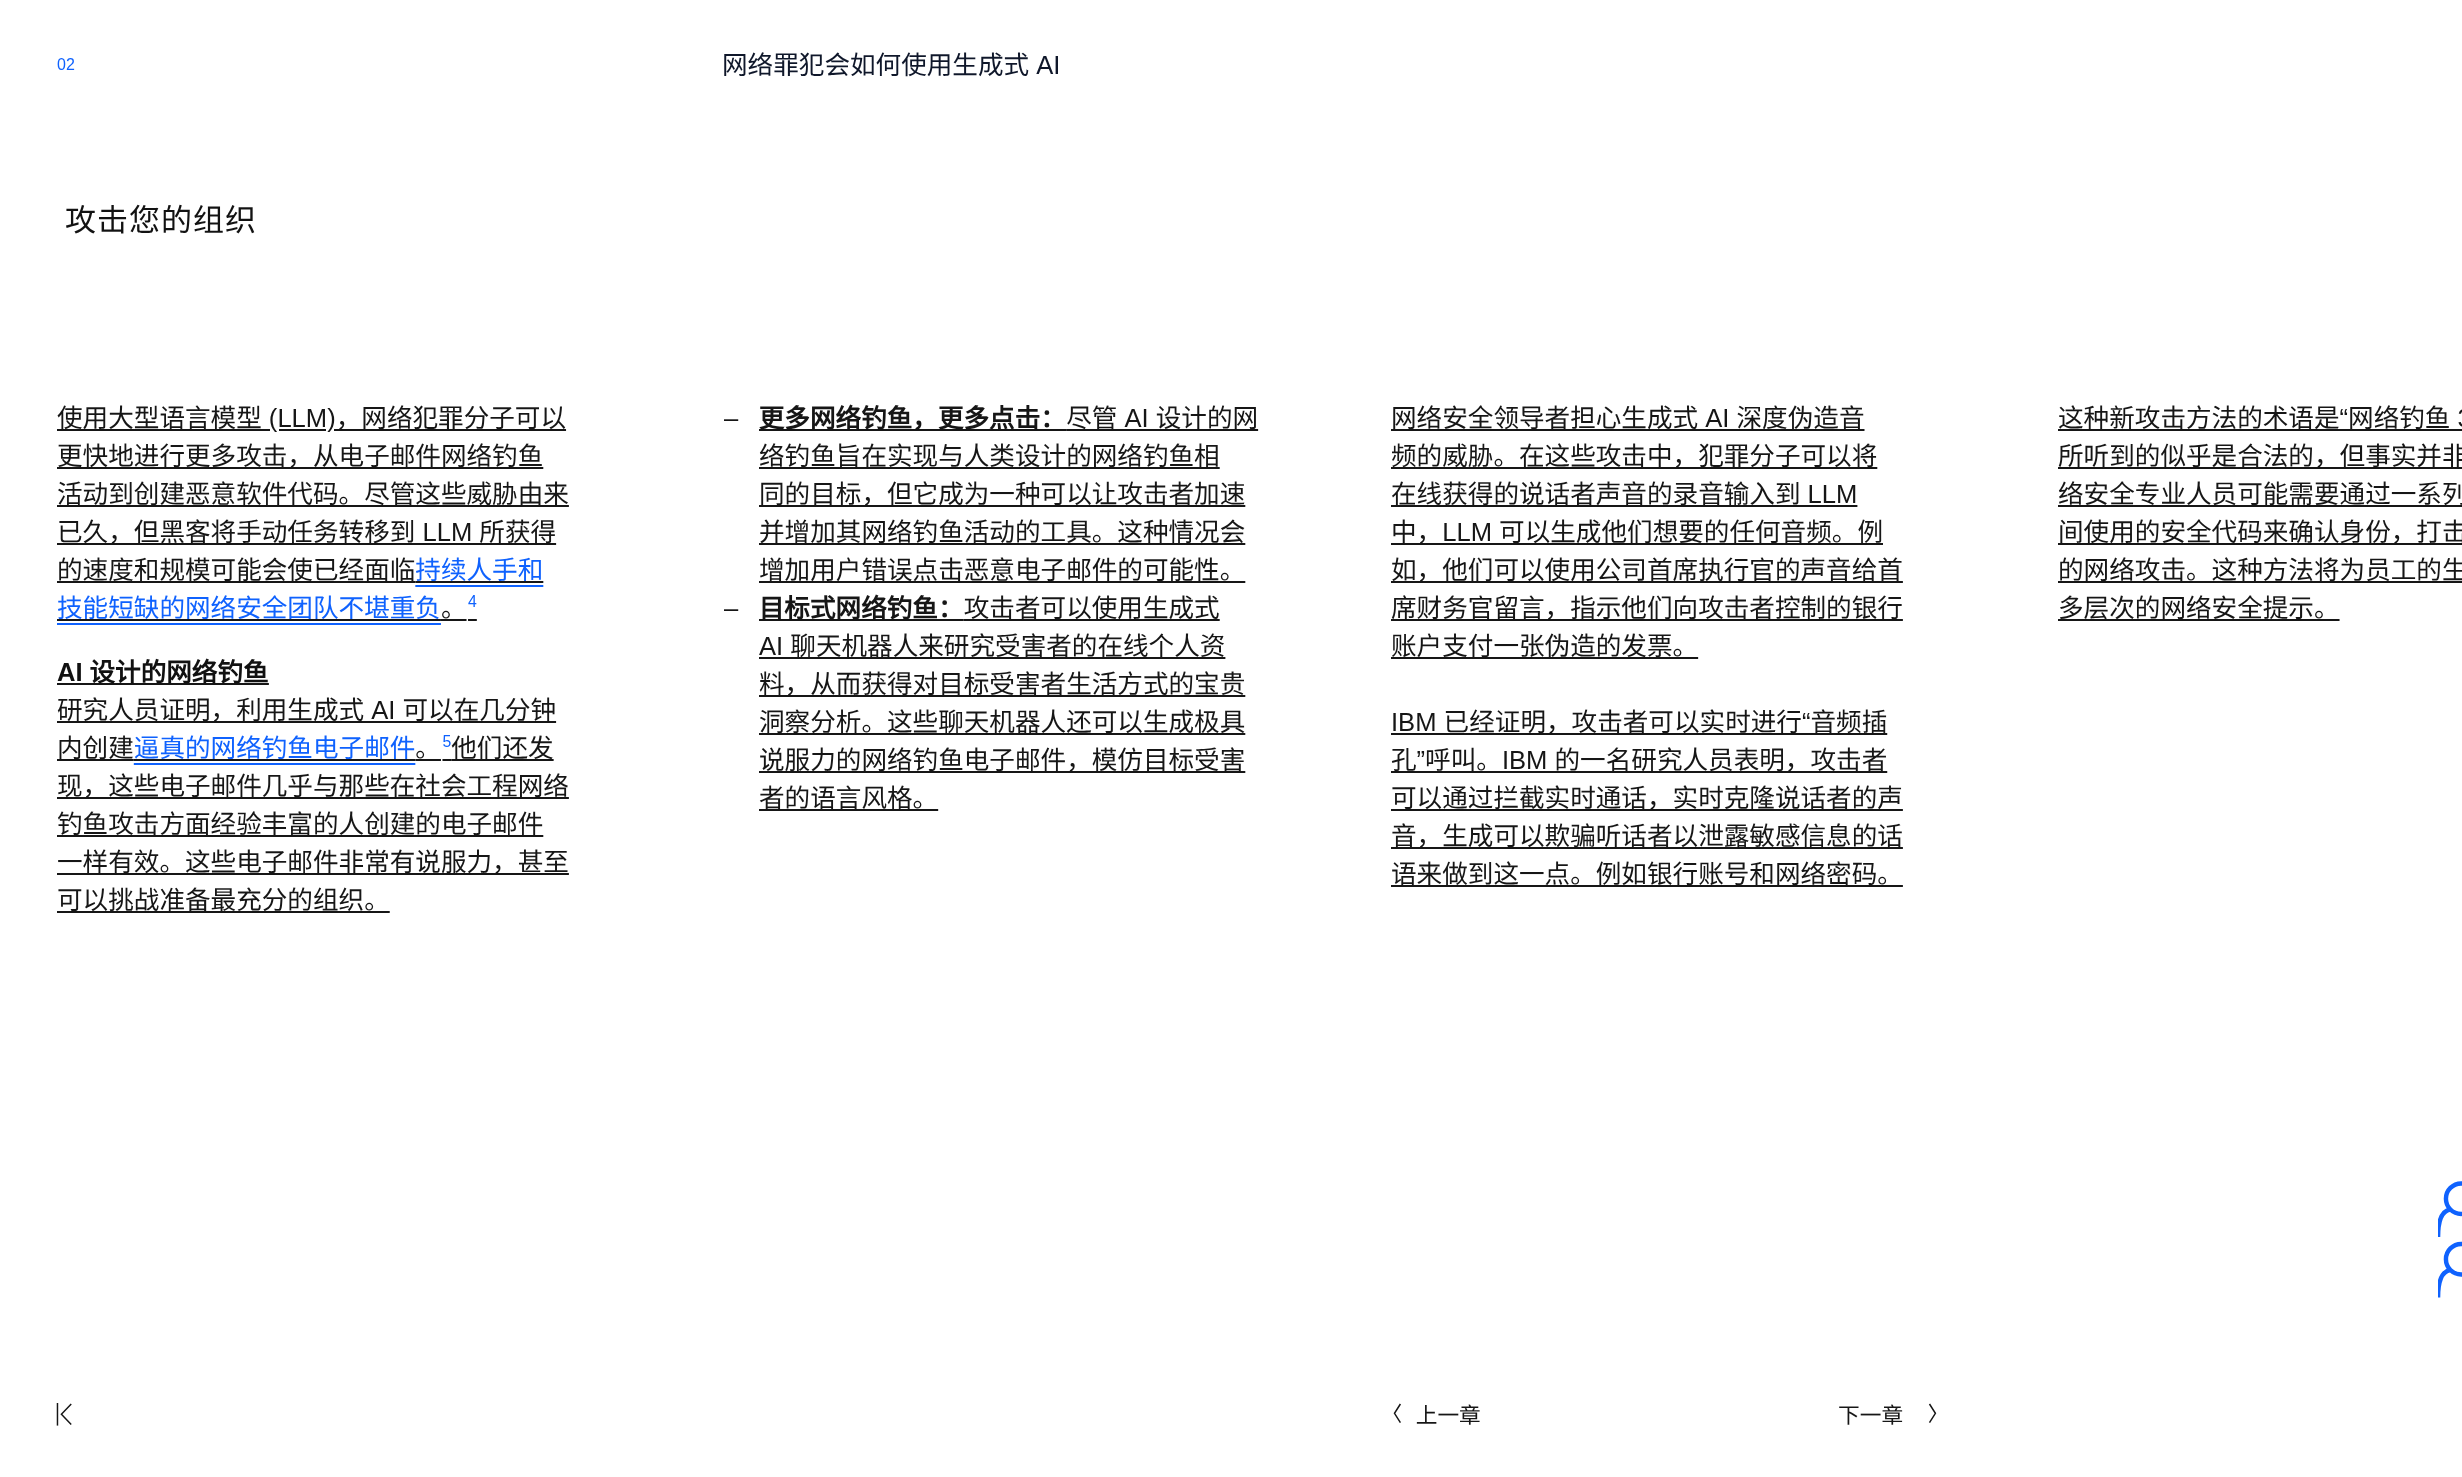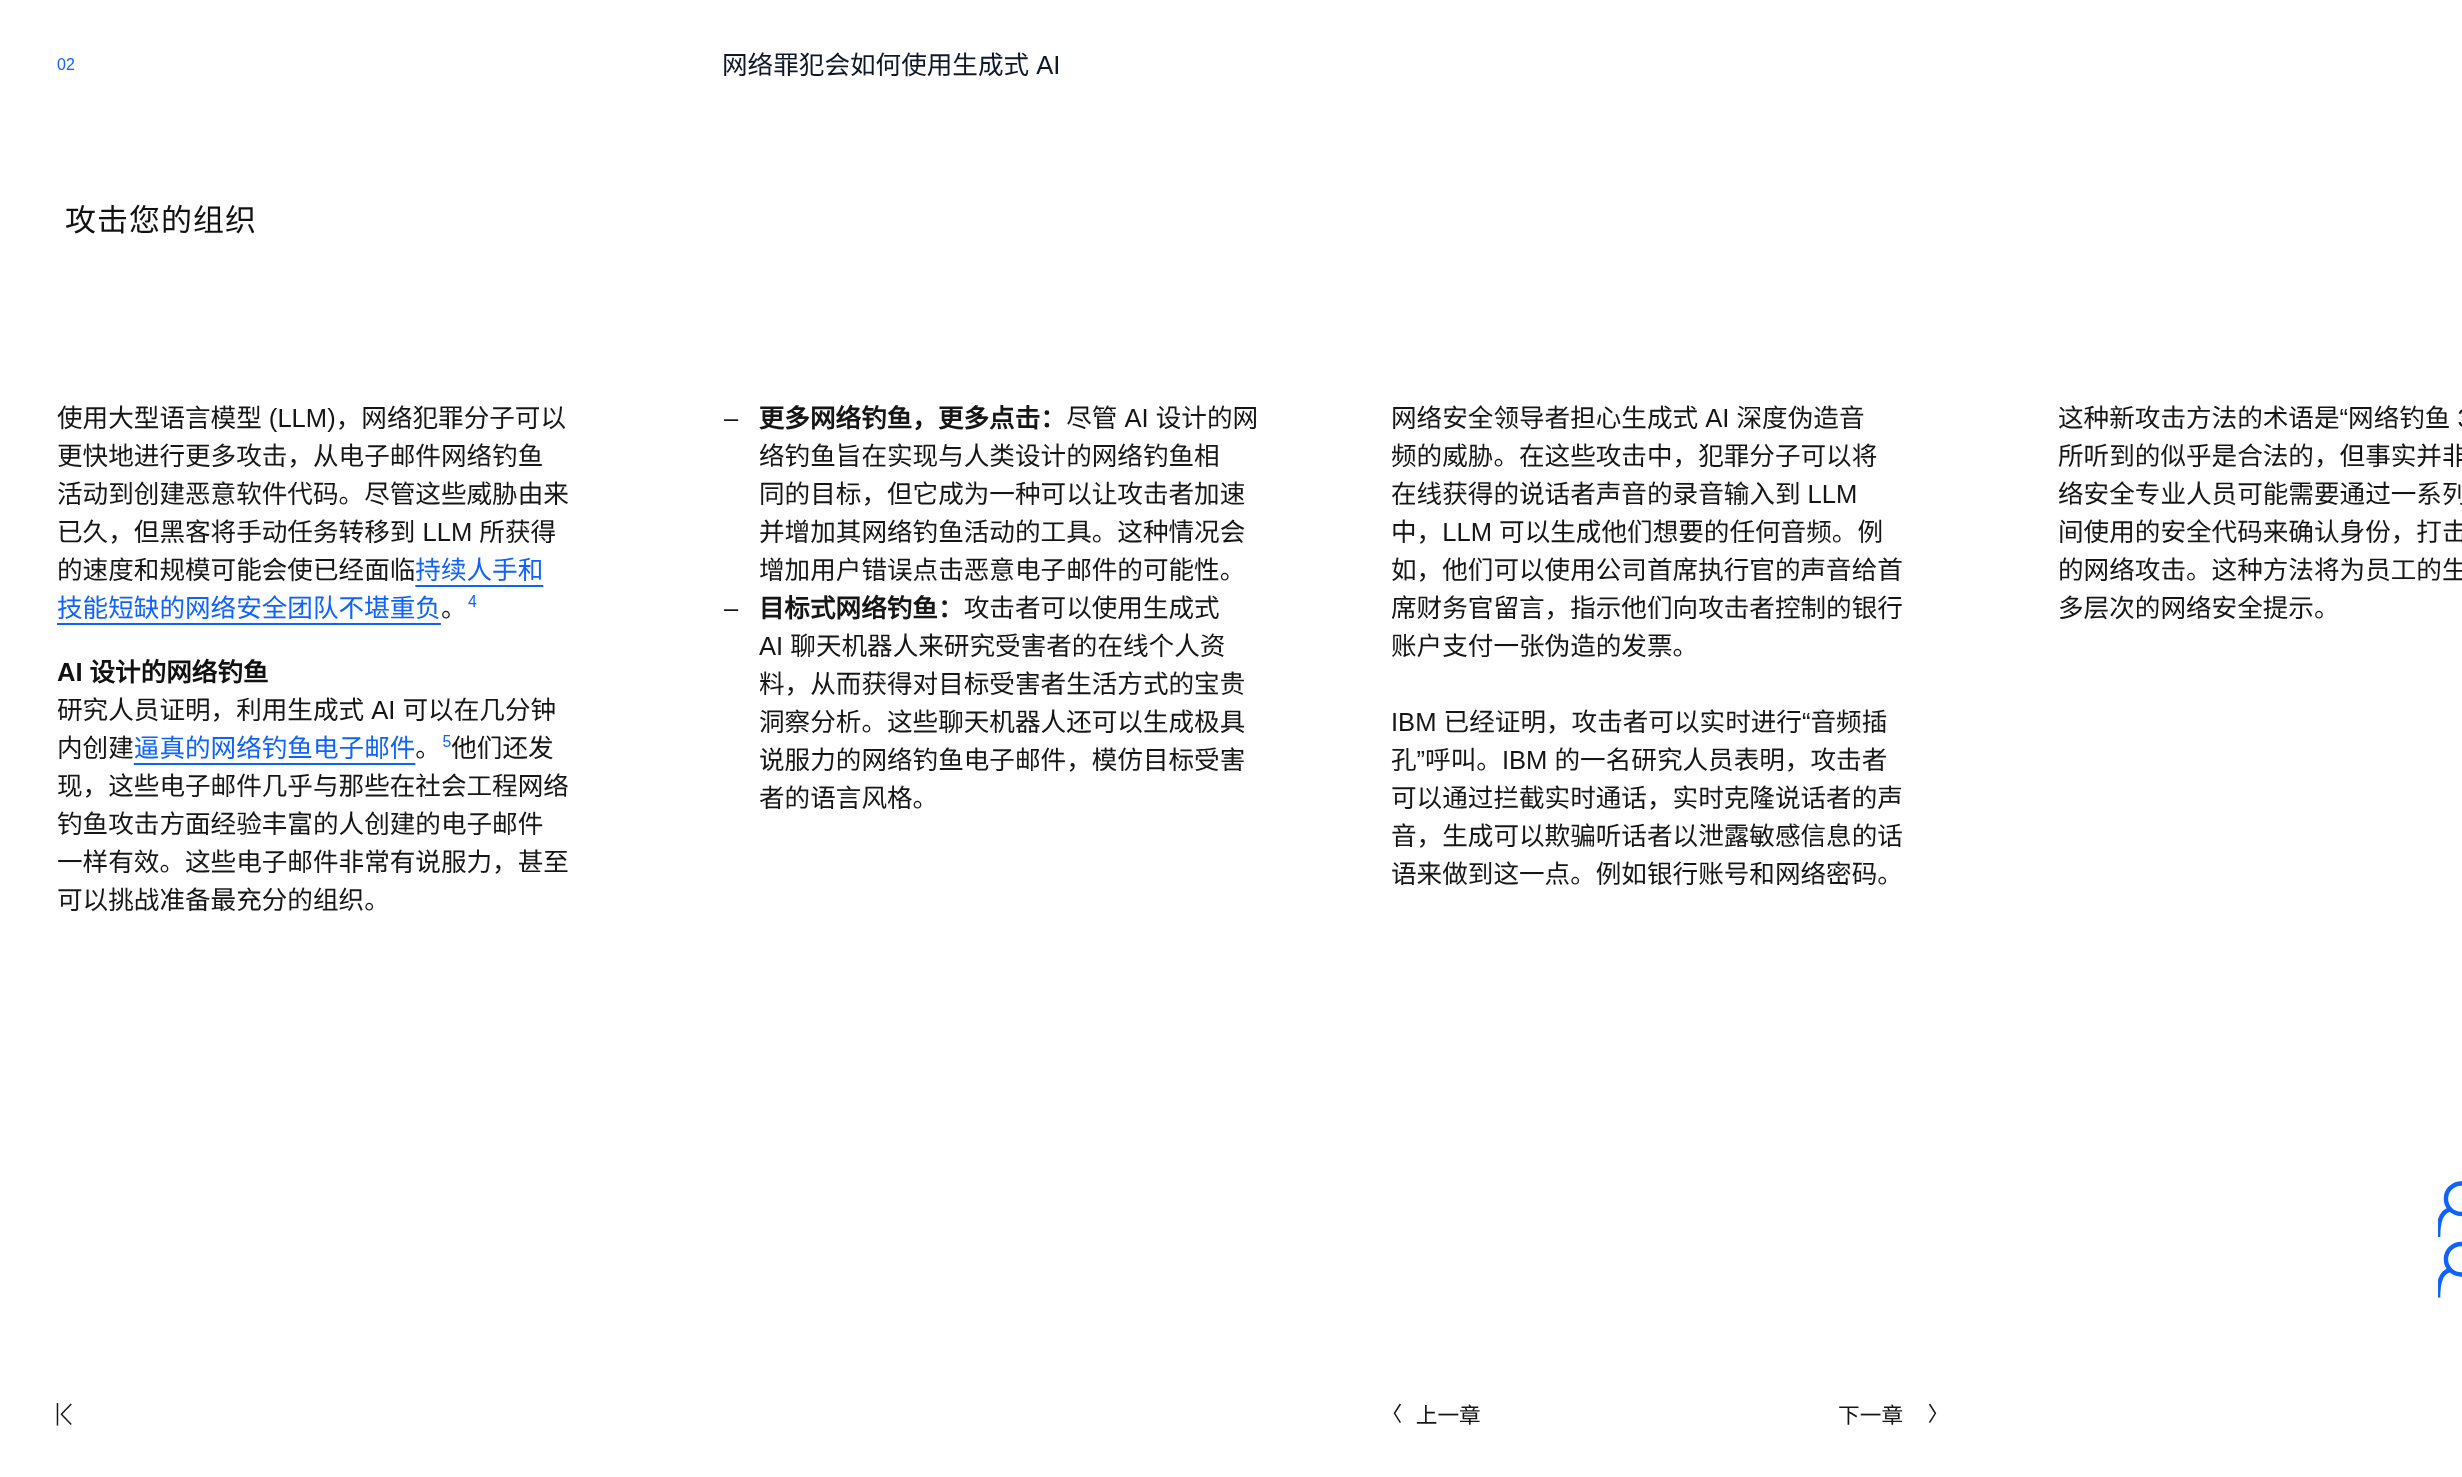--- a/index.html
+++ b/index.html
@@ -23,21 +23,21 @@
   .section-title{
     position:absolute;left:57px;top:193px;margin:8px;
     font-size:31px;line-height:39px;font-weight:300;
     letter-spacing:1px;color:#121212;
   }
   
   .columns{
     position:absolute;left:57px;top:399px;width:2539px;
     display:flex;gap:125px;
   }
-  .col{width:542px;flex:0 0 542px;}
+  .col{width:542px;flex:0 0 542px;text-decoration:underline;}
   .col p{margin:0;font-size:25.6px;line-height:38px;white-space:pre-line;}
   .col h2{margin:0;font-size:25.6px;line-height:38px;font-weight:700;color:#111111;}
   .col h2.gap-above{margin-top:25.6px;}
   .col p.gap-above{margin-top:38px;}
   a.doclink{color:#0f62fe;text-decoration:underline;
     text-decoration-thickness:2px;text-underline-offset:5.9px;cursor:pointer;}
   sup.fn{font-size:15.8px;line-height:0;vertical-align:super;color:#0f62fe;margin-left:1.5px;}
   .bullet{position:relative;padding-left:35px;}
   .bullet .marker{position:absolute;left:0;top:0;font-size:25.6px;line-height:38px;}
   .bullet strong{font-weight:700;}

